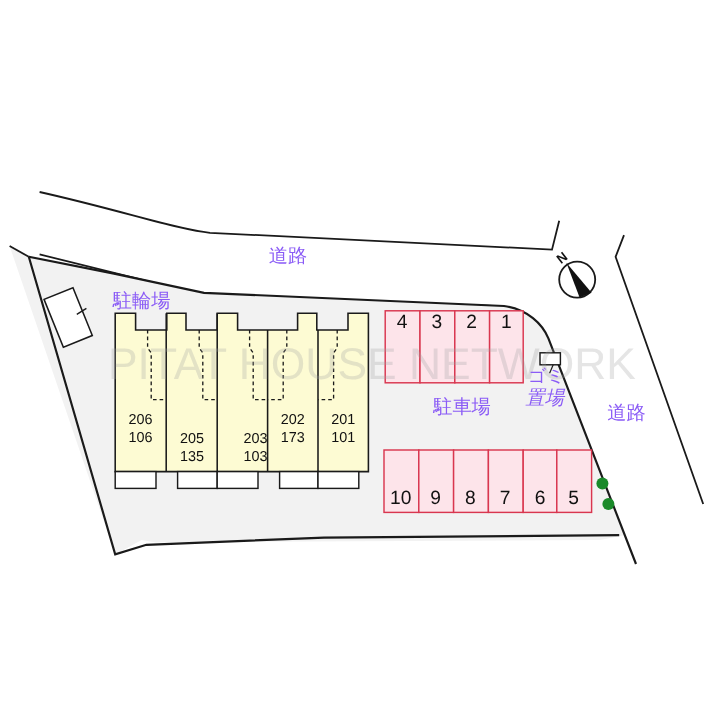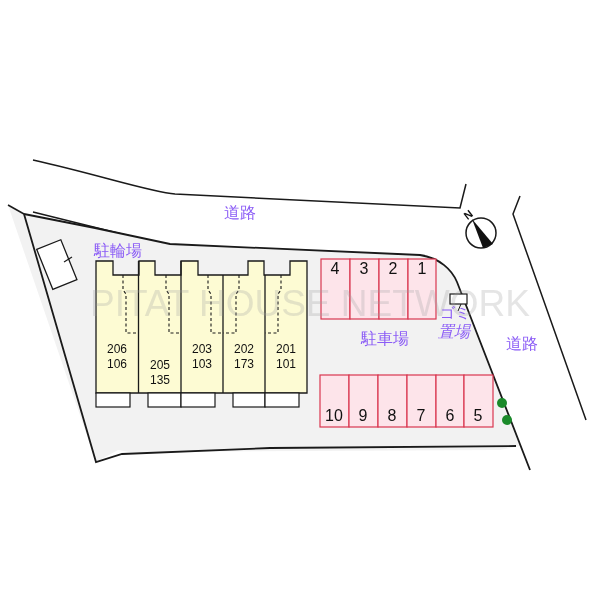--- a/index.html
+++ b/index.html
@@ -98,21 +98,21 @@
 <div class="lbl" style="left:438px; top:323px; font-size:16px;font-style:italic;">置場</div>
 
 <div class="unit-label" style="left:96px; top:342px;">
   <div>206</div>
   <div>106</div>
 </div>
 <div class="unit-label" style="left:139px; top:342px;margin-top:16px;">
   <div>205</div>
   <div>135</div>
 </div>
-<div class="unit-label" style="left:181px; top:342px;">
+<div class="unit-label" style="left:181px; top:358px;padding-left:11px;">
   <div>203</div>
   <div>103</div>
 </div>
 <div class="unit-label" style="left:223px; top:342px;">
   <div>202</div>
   <div>173</div>
 </div>
 <div class="unit-label" style="left:265px; top:342px;">
   <div>201</div>
   <div>101</div>

